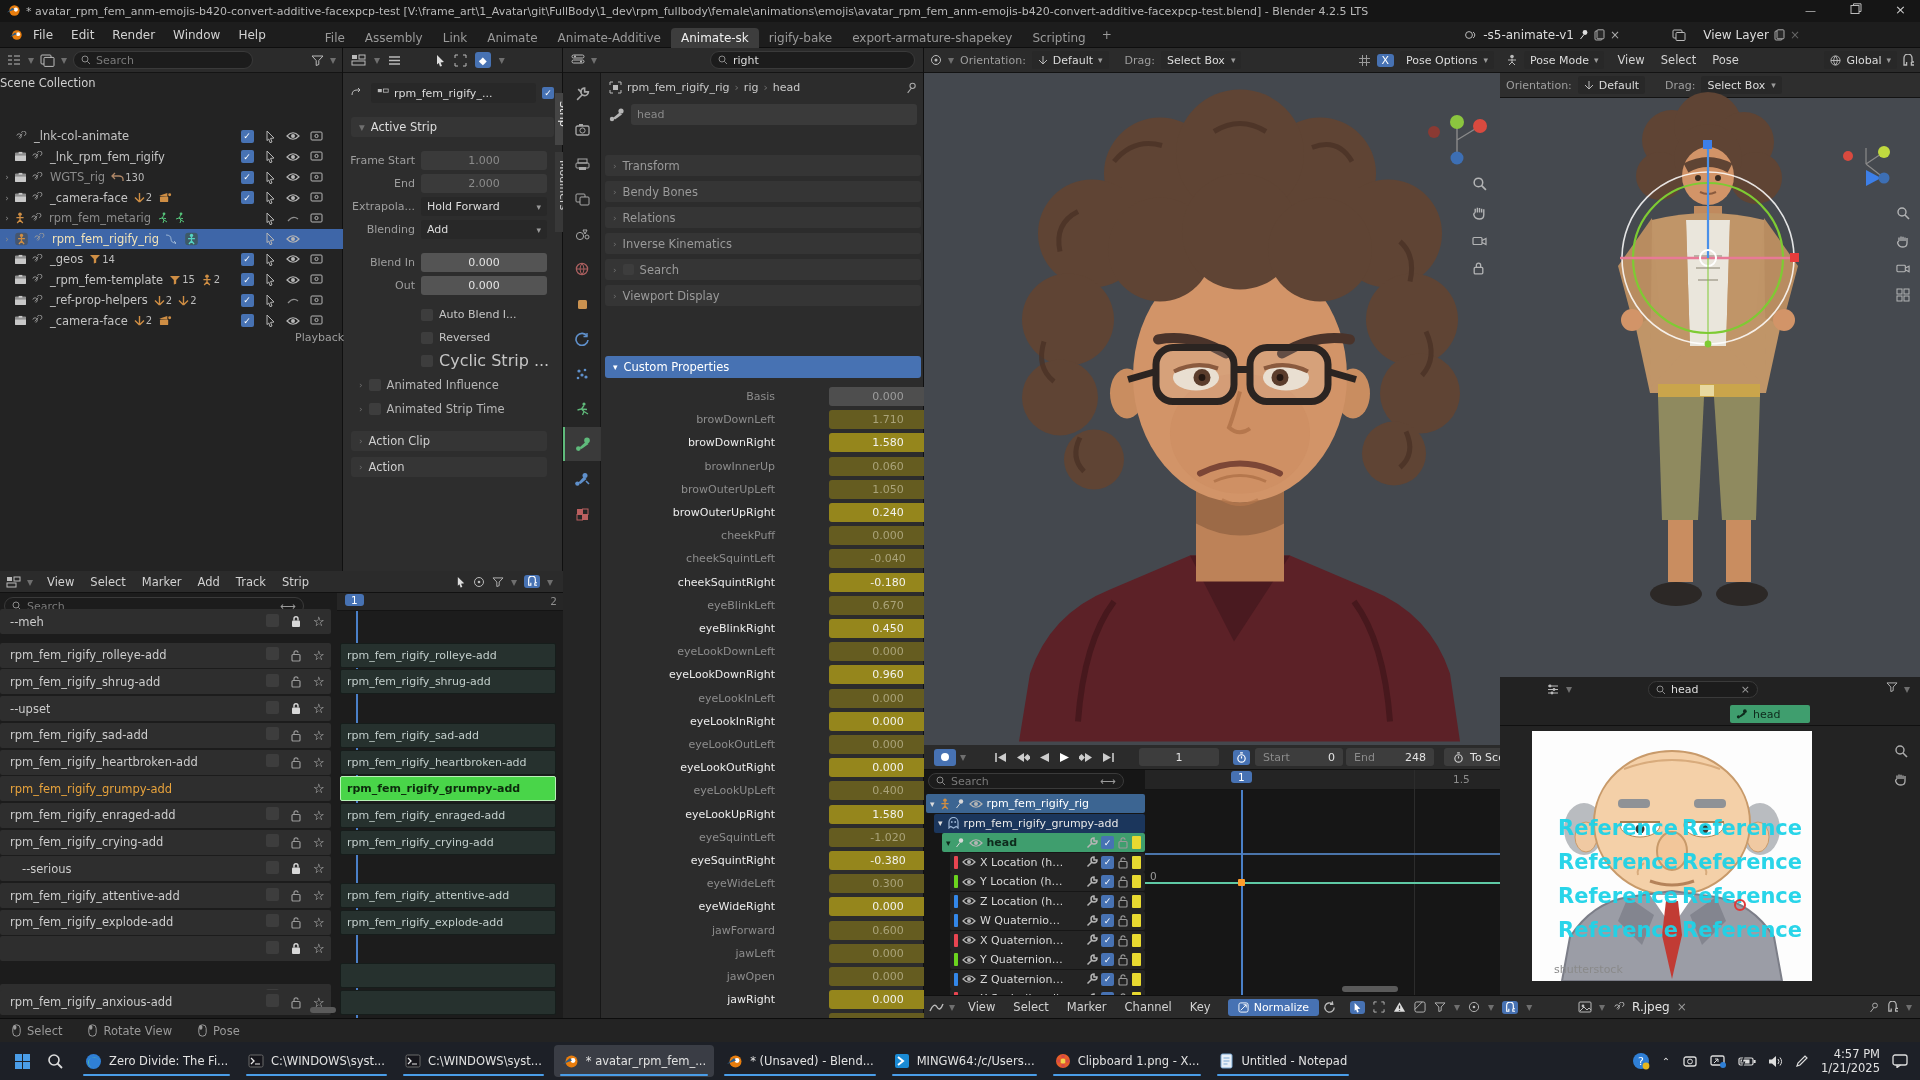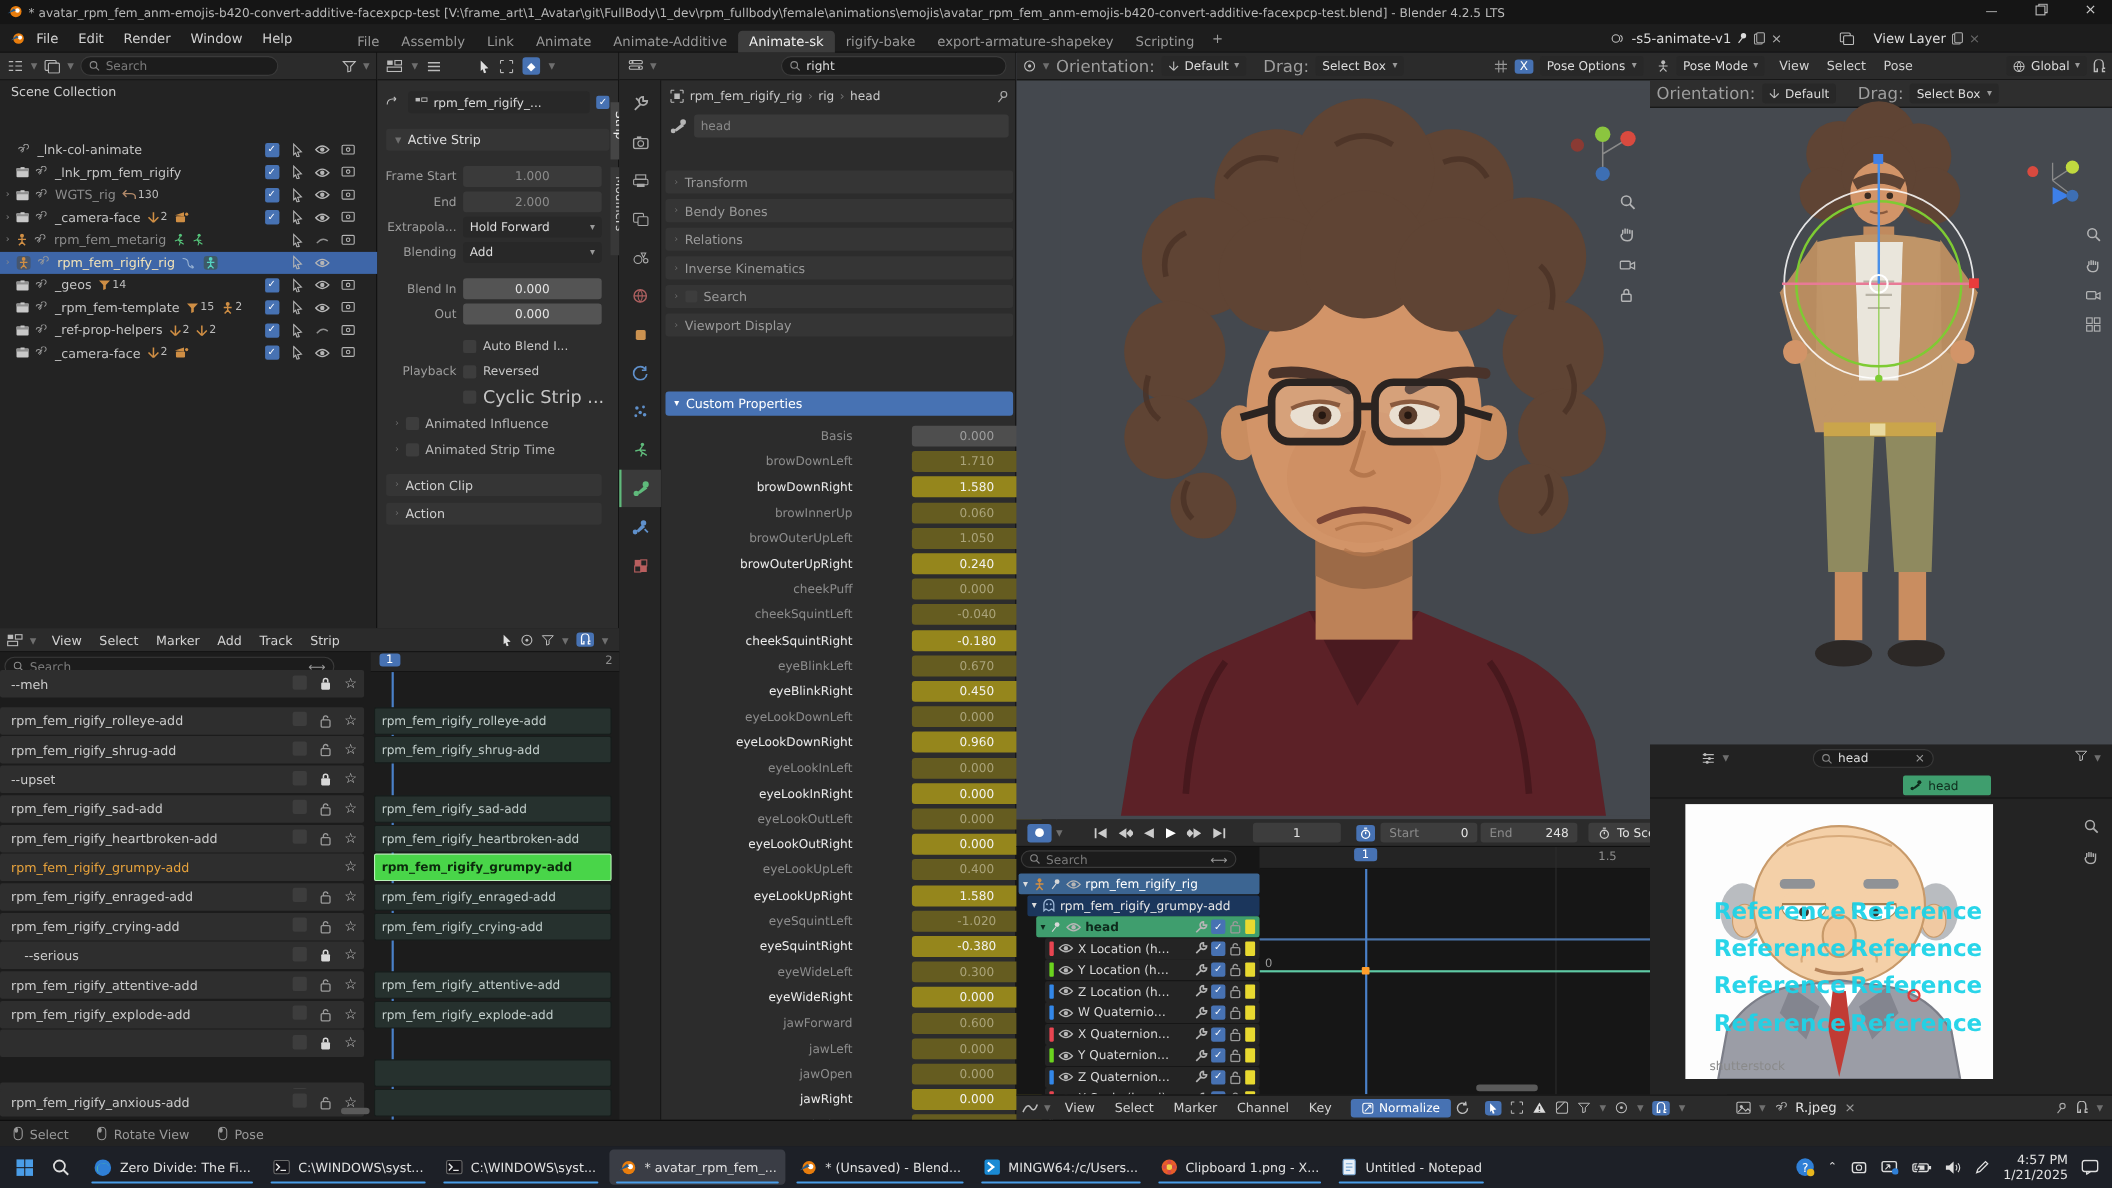--- a/index.html
+++ b/index.html
@@ -55,21 +55,21 @@
   .cprop-name.hl { color:#ececec; }
   .slider { position:absolute; left:224px; width:118px; height:19px; border-radius:3px; font-size:11px; display:flex; align-items:center; justify-content:center; }
   .slider.oliv { background:#655c20; color:#aaa379; }
   .slider.bright { background:#95861c; color:#f2f2ee; }
   .slider.gray { background:#4e4e4e; color:#9d9d9d; }
 
   
   #vp-main { left:924px; top:48px; width:576px; height:697px; background:#44484e; overflow:hidden; }
   #vp-right { left:1500px; top:48px; width:420px; height:629px; background:#45494f; overflow:hidden; }
   .vp-header { position:absolute; left:0; top:0; width:100%; height:25px; background:#2b2b2b; display:flex; align-items:center; gap:6px; padding:0 6px; border-bottom:1px solid #131313; }
-  .hdr-label { color:#9e9e9e; font-size:15px; }
+  .hdr-label { color:#9e9e9e; font-size:11px; }
   .gizmo-icons { position:absolute; display:flex; flex-direction:column; gap:14px; opacity:.8; }
 
   
   #nla { left:0; top:571px; width:563px; height:447px; background:#1c1c1c; }
   #nla-header { position:absolute; left:0; top:0; width:563px; height:22px; background:#2b2b2b; display:flex; align-items:center; border-bottom:1px solid #111; }
   .nla-track { position:absolute; left:0; width:331px; height:25px; background:#2e2e2e; display:flex; align-items:center; font-size:11.5px; color:#cccccc; border-radius:2px; }
   .nla-track.active-track { color:#e8a33c; }
   .nla-strip { position:absolute; left:340px; width:216px; height:25px; background:#26312e; border:1px solid #161d1b; border-radius:2px; display:flex; align-items:center; font-size:11px; color:#c2cecb; }
   .nla-strip.selected { background:#49d549; border-color:#b8f2b8; color:#0c2a0c; font-weight:bold; }
 
@@ -190,21 +190,21 @@
           </svg>
         <span>Search</span>
       </span>
       <span style="margin-left:auto">
         <svg width="13" height="11" viewBox="0 0 13 11">
             <path d="M1,1 h11 l-4.2,4.5 v4 l-2.6,1 v-5 z" fill="none" stroke="#bbb"></path>
           </svg>
         </span>
       <span class="vdim">▾</span>
     </div>
-    <div class="row-center" style="height:20px;padding-left:10px;color:#cfcfcf;font-size:11.5px;gap:5px;">
+    <div class="row-center" style="height:20px;padding-left:0;color:#cfcfcf;font-size:11.5px;gap:5px;">
       <span>Scene Collection</span>
     </div>
     <div id="outl-rows">
         <div class="outl-row" style="top:78px;">
           <span style="width:14px;text-align:center;color:#8a8a8a;font-size:9px;"></span>
           <span style="margin-right:3px;display:inline-flex;">
             <svg width="13" height="11" viewBox="0 0 14 12">
               <path d="M5,7 L9,3 M3,5 a2.5,2.5 0 1 1 3,3 M8,2 a2.5,2.5 0 1 1 3,3" fill="none" stroke="#9a9a9a"></path>
             </svg>
           </span>
@@ -738,21 +738,21 @@
           <span class="field" style="position:absolute;left:78px;width:126px;height:19px;">0.000</span>
         </div>
         <div class="abs row-center" style="left:0;top:256px;width:212px;height:21px;">
           <span style="position:absolute;right:140px;width:120px;text-align:right;font-size:11px;color:#9e9e9e;"></span>
           <span style="position:absolute;left:78px;display:flex;align-items:center;gap:6px;">
             <span class="chk empty"></span>
             <span style="font-size:11px;color:#c6c6c6;">Auto Blend I...</span>
           </span>
         </div>
         <div class="abs row-center" style="left:0;top:279px;width:212px;height:21px;">
-          <span style="position:absolute;right:140px;width:120px;text-align:right;font-size:11px;color:#9e9e9e;">Playback</span>
+          <span style="position:absolute;right:140px;width:120px;text-align:left;font-size:11px;color:#9e9e9e;">Playback</span>
           <span style="position:absolute;left:78px;display:flex;align-items:center;gap:6px;">
             <span class="chk empty"></span>
             <span style="font-size:11px;color:#c6c6c6;">Reversed</span>
           </span>
         </div>
         <div class="abs row-center" style="left:0;top:302px;width:212px;height:21px;">
           <span style="position:absolute;right:140px;width:120px;text-align:right;font-size:11px;color:#9e9e9e;"></span>
           <span style="position:absolute;left:78px;display:flex;align-items:center;gap:6px;">
             <span class="chk empty"></span>
             <span style="font-size:16px;color:#c6c6c6;">Cyclic Strip ...</span>

